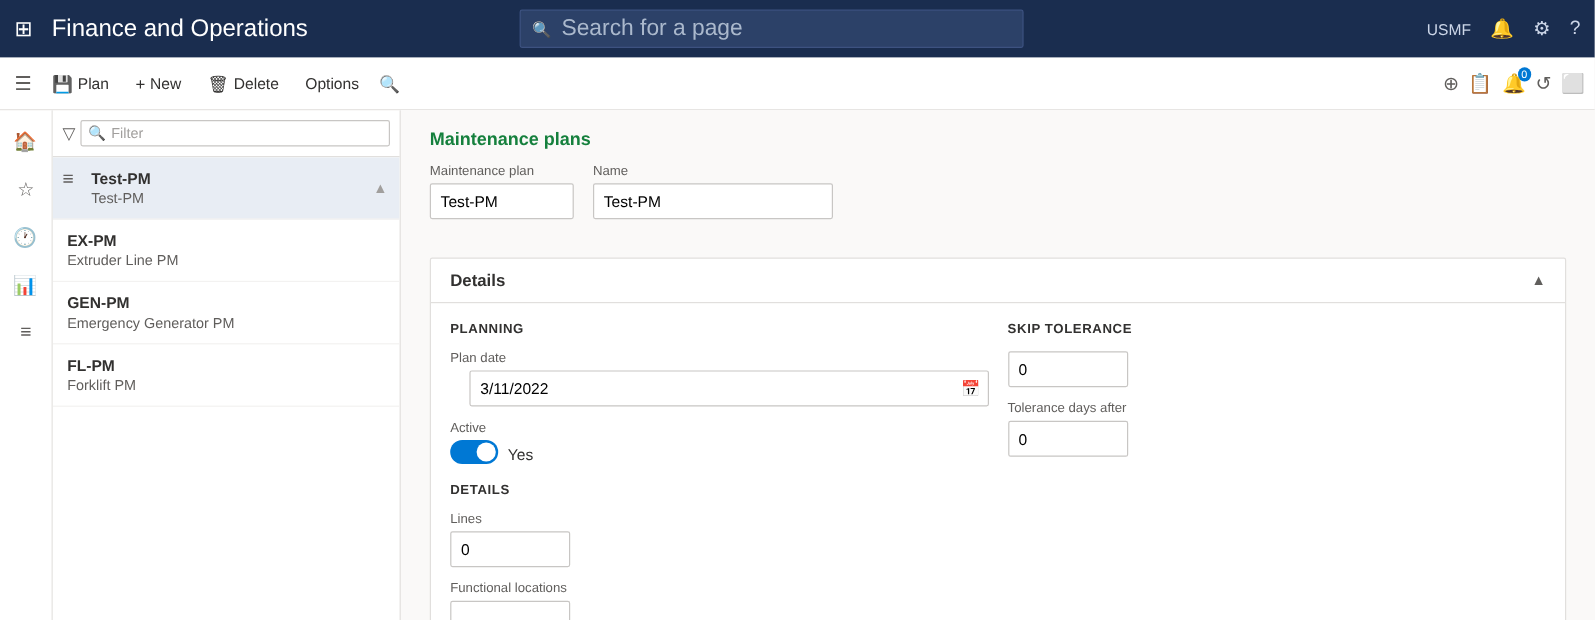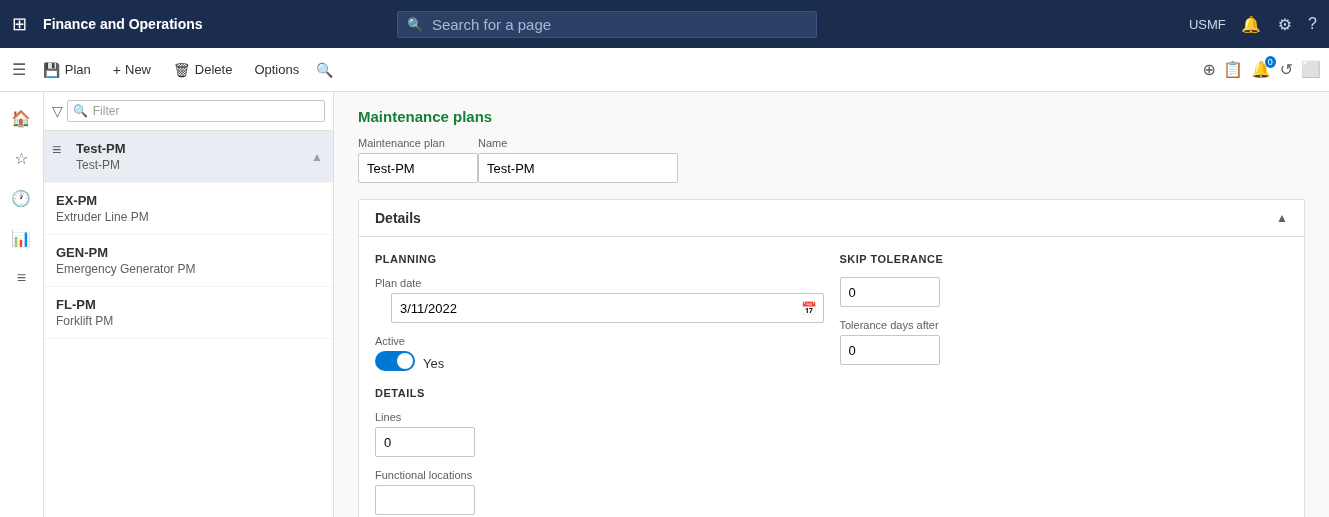--- a/index.html
+++ b/index.html
@@ -9,43 +9,43 @@
     .top-nav {
       background: #1a2d4f;
       height: 48px;
       display: flex;
       align-items: center;
       padding: 0 12px;
       color: white;
       gap: 16px;
     }
     .top-nav-title {
-      font-size: 14px;
-      font-weight: 700;
+      font-size: 20px;
+      font-weight: 400;
       color: white;
       flex: 0 0 auto;
     }
     .top-nav-search {
       flex: 1;
       max-width: 420px;
       margin: 0 auto;
       background: #2c4168;
       border: 1px solid #3d5280;
       border-radius: 2px;
       display: flex;
       align-items: center;
       padding: 4px 10px;
       gap: 8px;
     }
     .top-nav-search input {
       background: transparent;
       border: none;
       outline: none;
       color: #aab8cc;
-      font-size: 15px;
+      font-size: 19px;
       width: 100%;
     }
     .top-nav-search input::placeholder { color: #aab8cc; }
     .top-nav-right {
       margin-left: auto;
       display: flex;
       align-items: center;
       gap: 16px;
       color: #ccd6e8;
       font-size: 13px;
@@ -174,22 +174,23 @@
       background: #faf9f8;
     }
     .page-title {
       font-size: 15px;
       font-weight: 600;
       color: #15803d;
       margin-bottom: 12px;
     }
     .form-row {
       display: flex;
-      align-items: center;
-      margin-bottom: 16px;
+      gap: 16px;
+      align-items: center;
+      margin-bottom: 32px;
     }
     .form-group {
       display: flex;
       flex-direction: column;
       gap: 4px;
     }
     .form-label {
       font-size: 11px;
       color: #605e5c;
       font-weight: 400;

